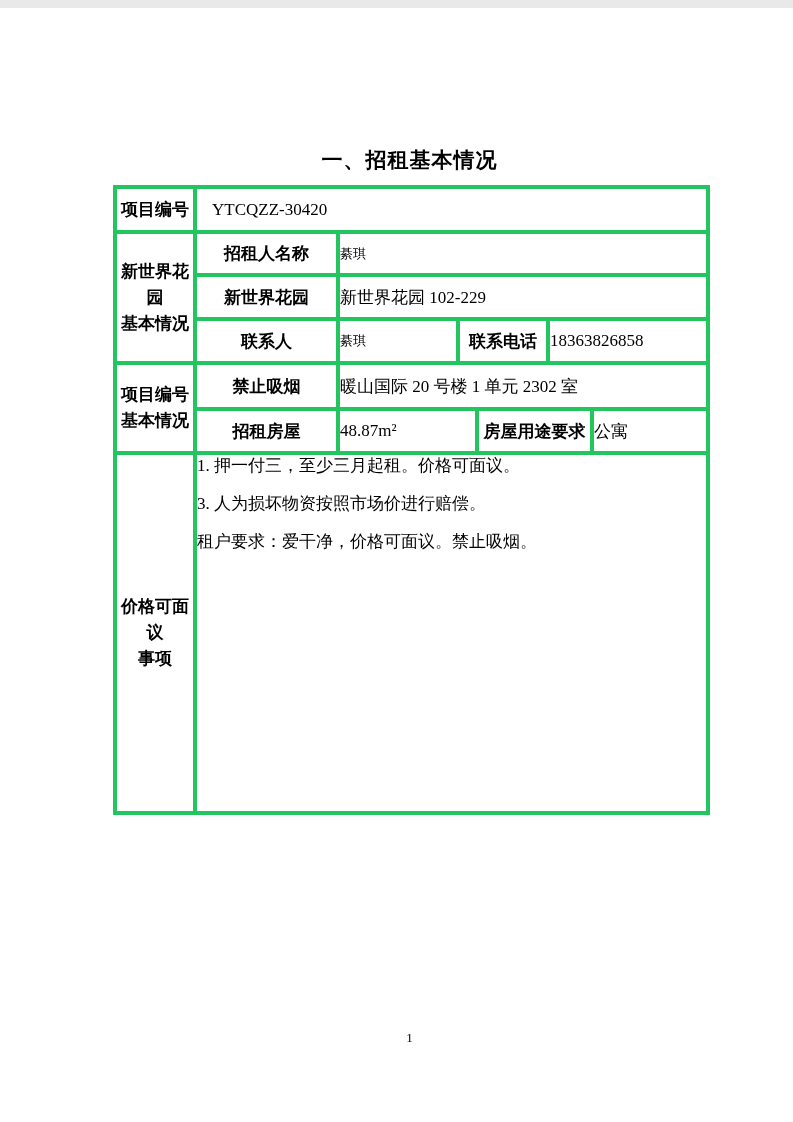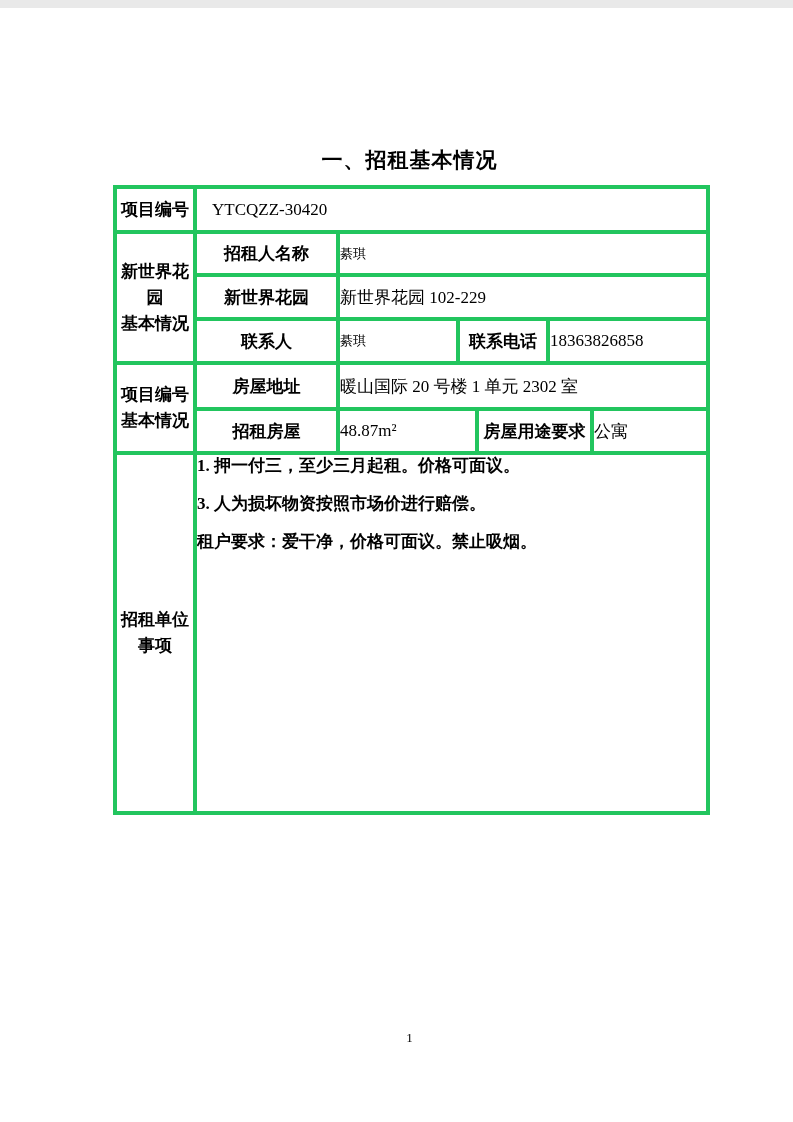--- a/index.html
+++ b/index.html
@@ -57,21 +57,20 @@
   td.val {
     vertical-align: middle;
     padding-left: 10px;
   }
   td.val.pad14 { padding-left: 15px; }
   td.val.small { font-size: 13px; }
   td.note {
     vertical-align: top;
     padding: 14px 12px 0 10px;
     font-size: 16px;
-    font-weight: bold;
   }
   td.note p {
     margin: 0 0 17px 0;
     line-height: 21px;
   }
   .page-num {
     position: absolute;
     left: 113px;
     top: 1022px;
     width: 593px;
@@ -122,34 +121,34 @@
       <td class="val small">綦琪</td>
       <td class="lab" colspan="2">联系电话</td>
       <td class="val" colspan="2">18363826858</td>
     </tr>
 
     <tr style="height:46px">
       <td class="sec" rowspan="2">
         <span>项目编号</span>
         <span>基本情况</span>
       </td>
-      <td class="lab">房屋地址</td>
+      <td class="lab">禁止吸烟</td>
       <td class="val" colspan="5">暖山国际 20 号楼 1 单元 2302 室</td>
     </tr>
 
     <tr style="height:44px">
       <td class="lab">招租房屋</td>
       <td class="val" colspan="2">48.87m²</td>
       <td class="lab" colspan="2">房屋用途要求</td>
       <td class="val">公寓</td>
     </tr>
 
     <tr style="height:360px">
       <td class="sec">
-        <span>招租单位</span>
+        <span>价格可面议</span>
         <span>事项</span>
       </td>
       <td class="note" colspan="6">
         <p>1. 押一付三，至少三月起租。价格可面议。</p>
         <p>3. 人为损坏物资按照市场价进行赔偿。</p>
         <p>租户要求：爱干净，价格可面议。禁止吸烟。</p>
       </td>
     </tr>
   </tbody>
     </table>

